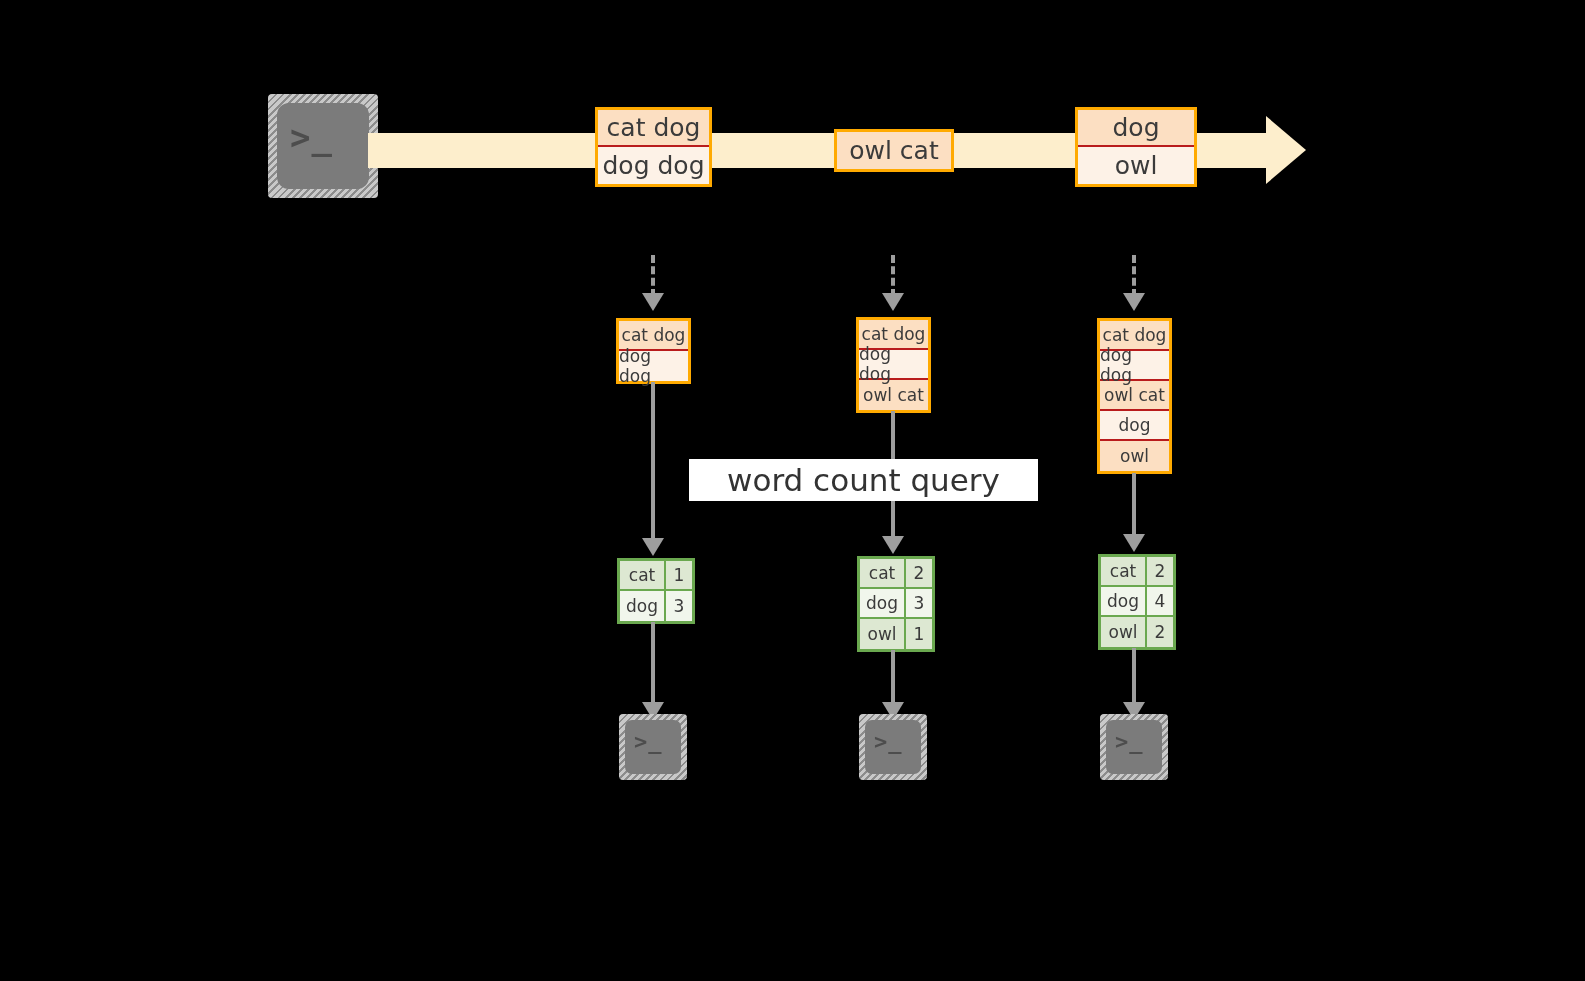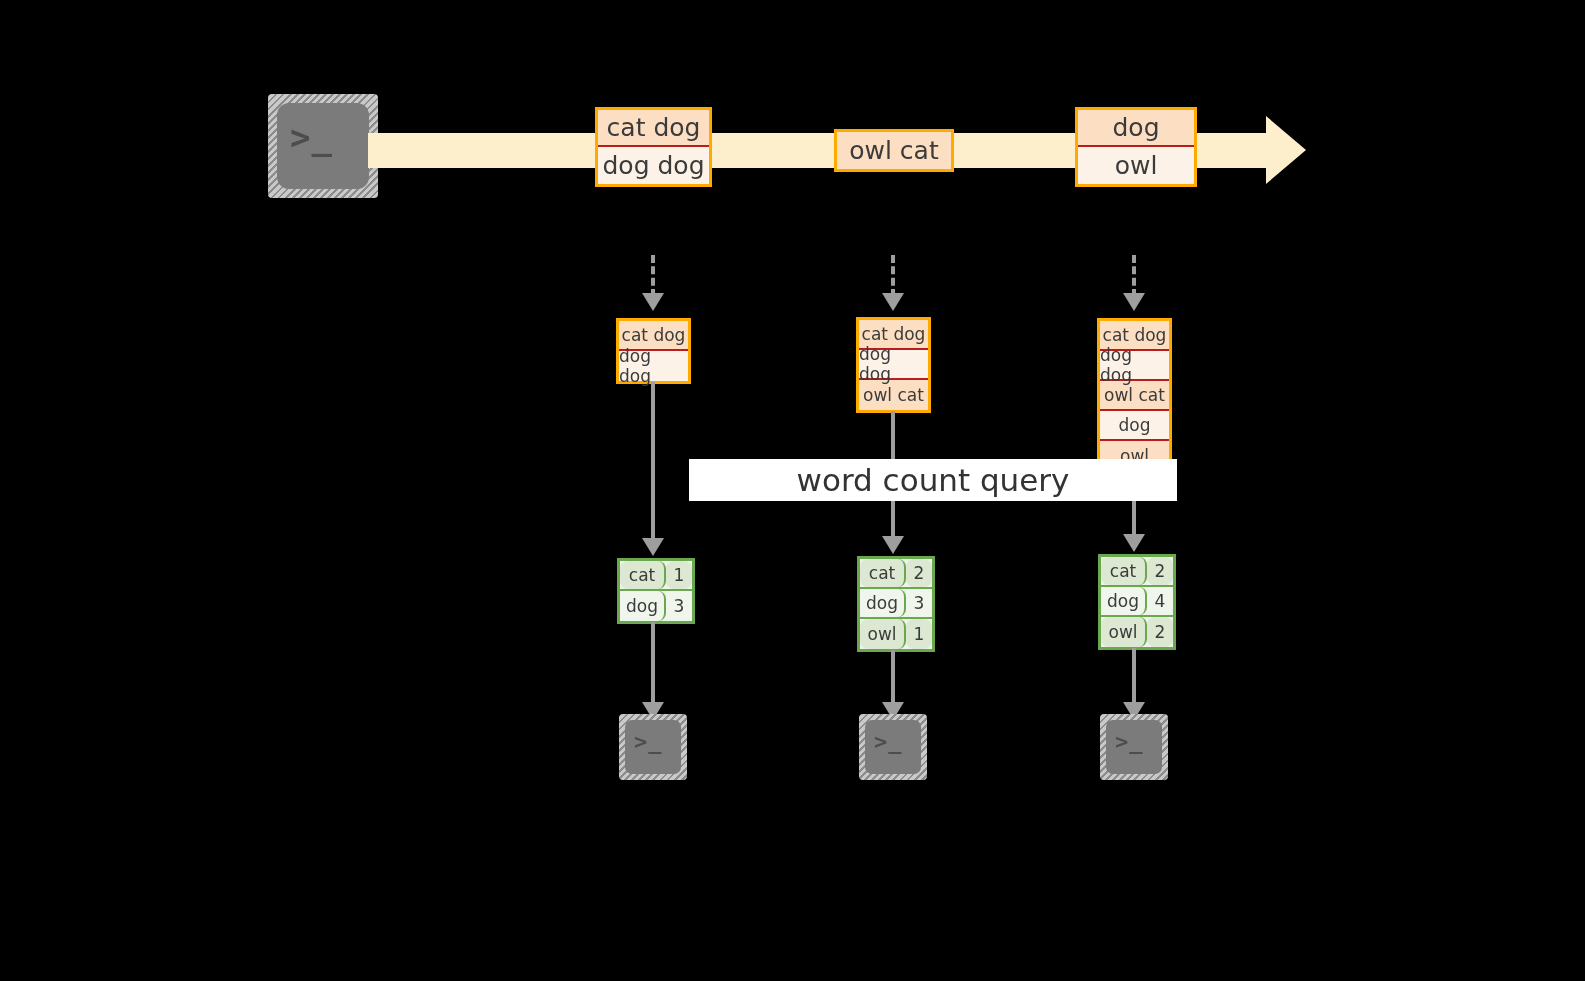--- a/index.html
+++ b/index.html
@@ -107,21 +107,20 @@
   .res-row.shade-a .res-cell { background: #dde8d2; }
   .res-row.shade-b .res-cell { background: #f1f6ec; }
   .res-cell {
     box-sizing: border-box;
     display: flex;
     align-items: center;
     justify-content: center;
     font-size: 17px;
     color: #3b3b3b;
     border-right: 2px solid #6aa84f;
-    border-radius: 8px;
   }
   .res-cell.key { width: 46px; }
   .res-cell.val { width: 26px; border-right: none; }
 
   
   .conn {
     position: absolute;
     width: 4px;
     background: #9e9e9e;
   }
@@ -277,15 +276,15 @@
 
   <div class="conn" style="left:1132px; top:648px; height:56px;"></div>
   <div class="arrowhead" style="left:1123px; top:702px;"></div>
 
   <div class="terminal small" style="left:1100px; top:714px; width:68px; height:66px;">
     <div class="screen">
       <span class="term-glyph">&gt;_</span>
     </div>
   </div>
 
-  <div class="query-label" style="left:689px; top:459px; width:488px; height:42px;">word count query</div>
+  <div class="query-label" style="left:689px; top:459px; width:349px; height:42px;">word count query</div>
 
 </div>
 
 </body></html>

